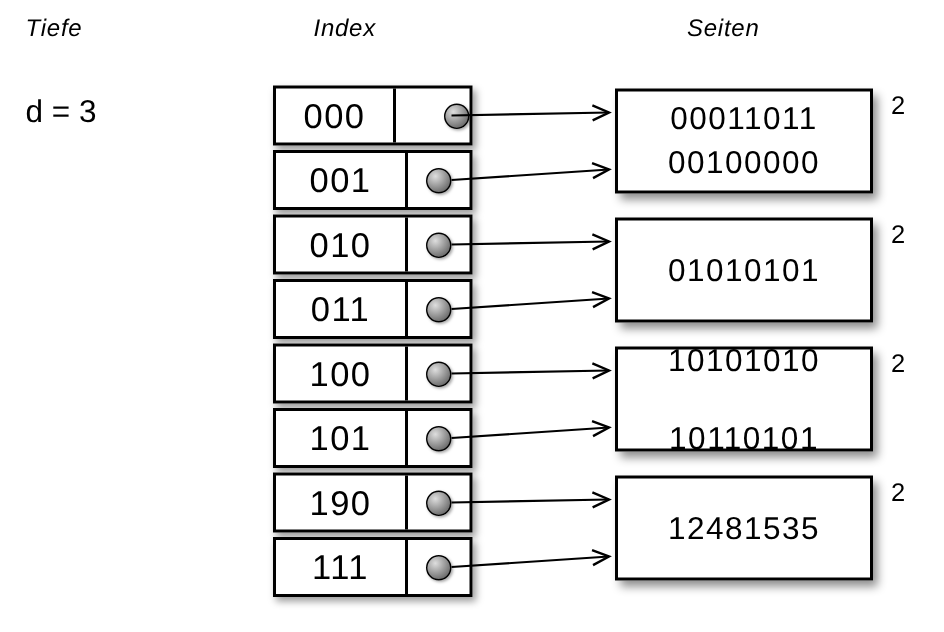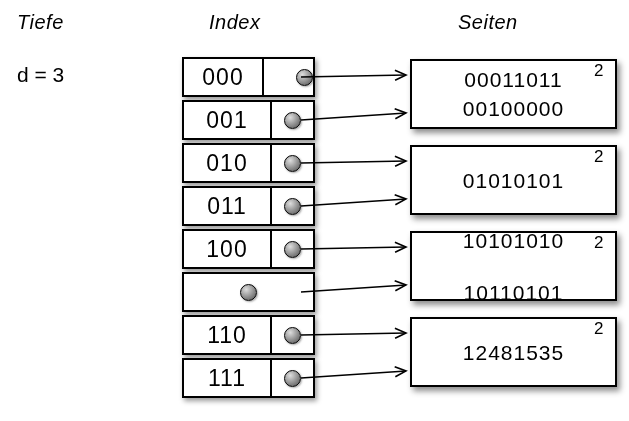--- a/index.html
+++ b/index.html
@@ -12,21 +12,21 @@
     width: 629px;
     height: 421px;
     background: #ffffff;
     overflow: hidden;
     font-family: "Liberation Sans", sans-serif;
     color: #000;
   }
   .hdr {
     position: absolute;
     font-style: italic;
-    font-size: 20px;
+    font-size: 16px;
     letter-spacing: 0.5px;
     white-space: nowrap;
   }
   .depth-value {
     position: absolute;
     font-size: 21px;
     font-weight: 500;
     white-space: nowrap;
   }
   
@@ -60,21 +60,21 @@
     height: 15px;
     border-radius: 50%;
     border: 1.5px solid #000;
     background: radial-gradient(circle at 35% 30%, #dedede 0%, #9c9c9c 45%, #4c4c4c 100%);
     box-shadow: 1px 1px 2px rgba(0,0,0,0.35);
   }
   
   .page-box {
     position: absolute;
     left: 410px;
-    width: 207px;
+    width: 172px;
     height: 70px;
     box-sizing: border-box;
     background: #fff;
     border: 2px solid #000;
     box-shadow: 3px 4px 6px rgba(0,0,0,0.45);
     display: flex;
     flex-direction: column;
     justify-content: center;
     text-align: center;
   }
@@ -137,26 +137,27 @@
           <span class="dot"></span>
         </div>
       </div>
       <div class="index-row" style="top: 229px;">
         <div class="cell-label">100</div>
         <div class="cell-ptr">
           <span class="dot"></span>
         </div>
       </div>
       <div class="index-row" style="top: 272px;">
+        <div class="cell-label">101</div>
         <div class="cell-ptr">
           <span class="dot"></span>
         </div>
       </div>
       <div class="index-row" style="top: 315px;">
-        <div class="cell-label">110</div>
+        <div class="cell-label">190</div>
         <div class="cell-ptr">
           <span class="dot"></span>
         </div>
       </div>
       <div class="index-row" style="top: 358px;">
         <div class="cell-label">111</div>
         <div class="cell-ptr">
           <span class="dot"></span>
         </div>
       </div>

